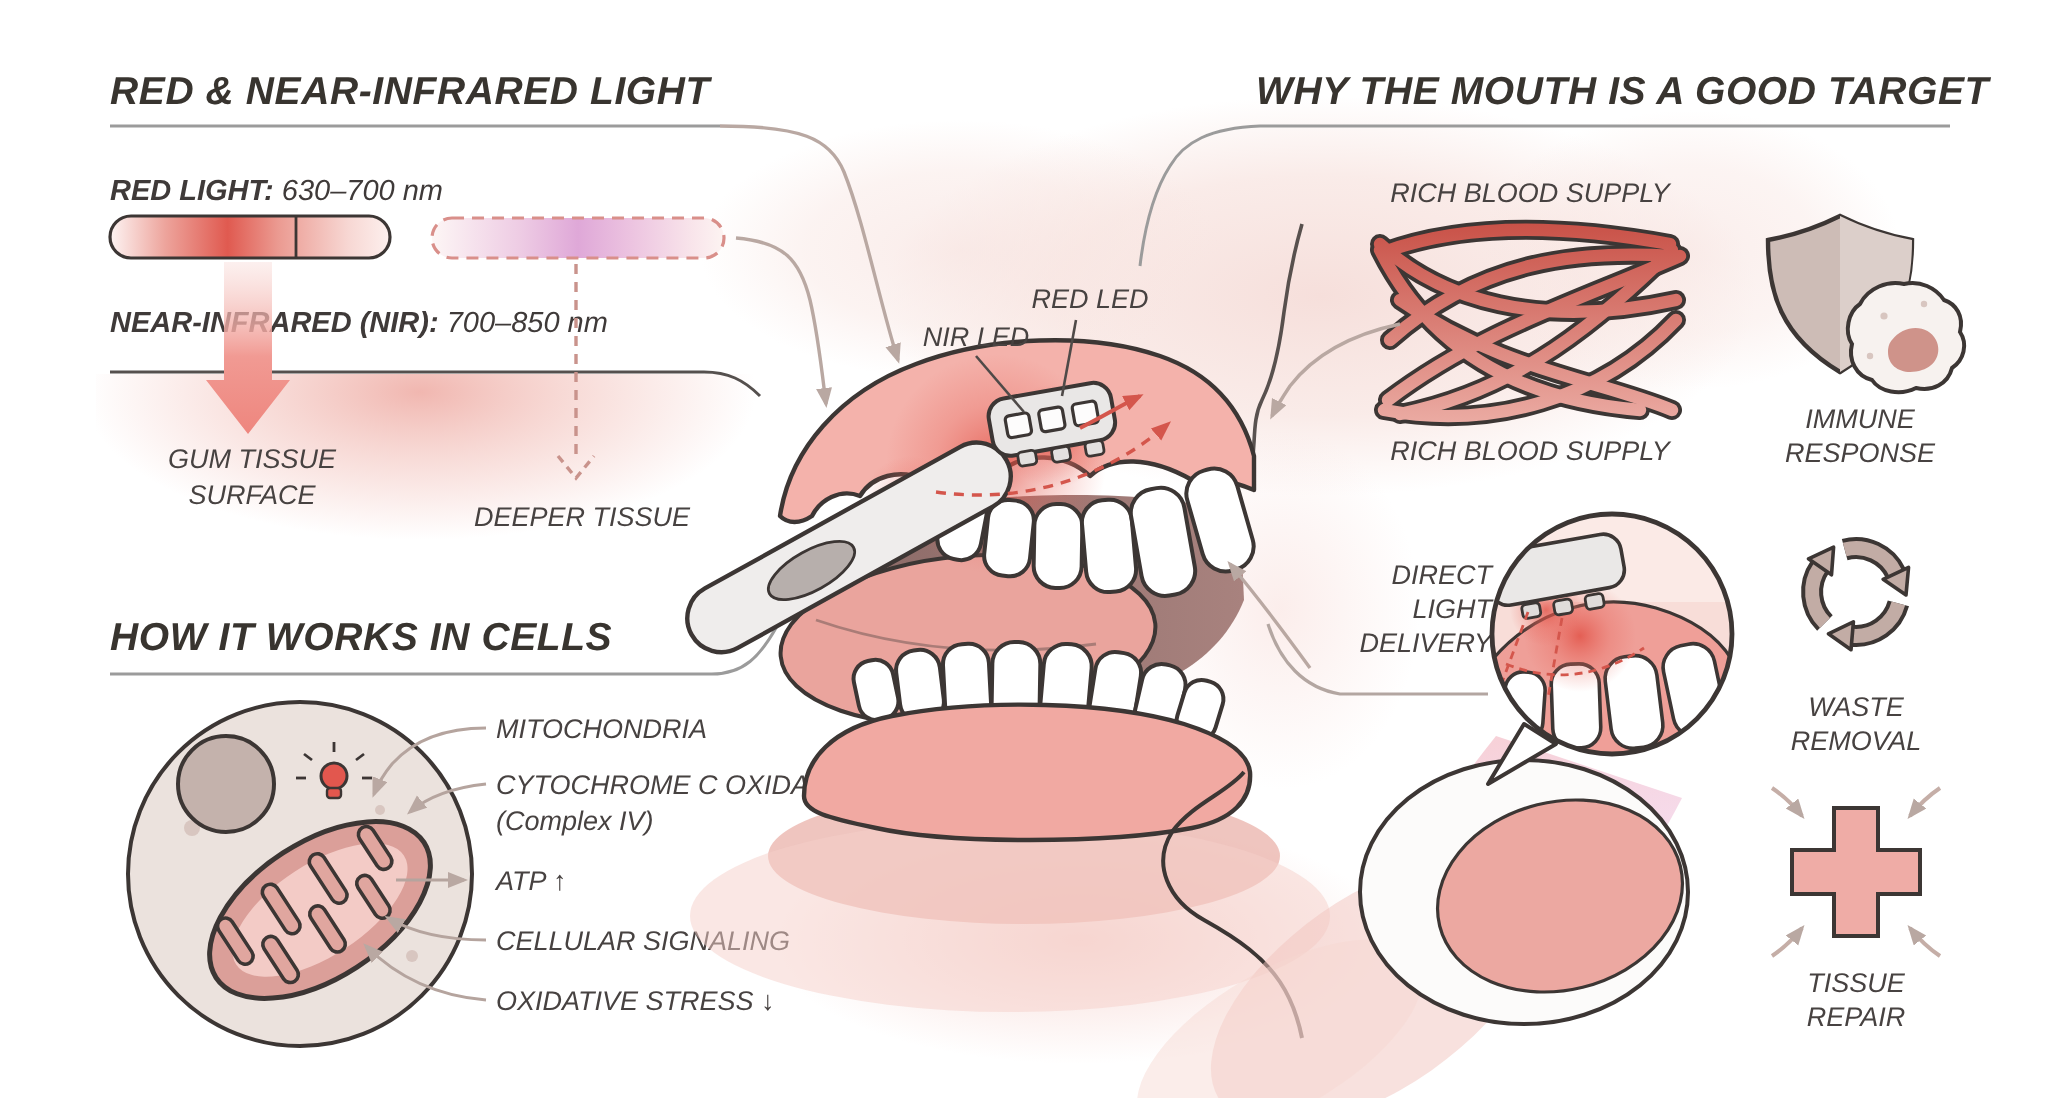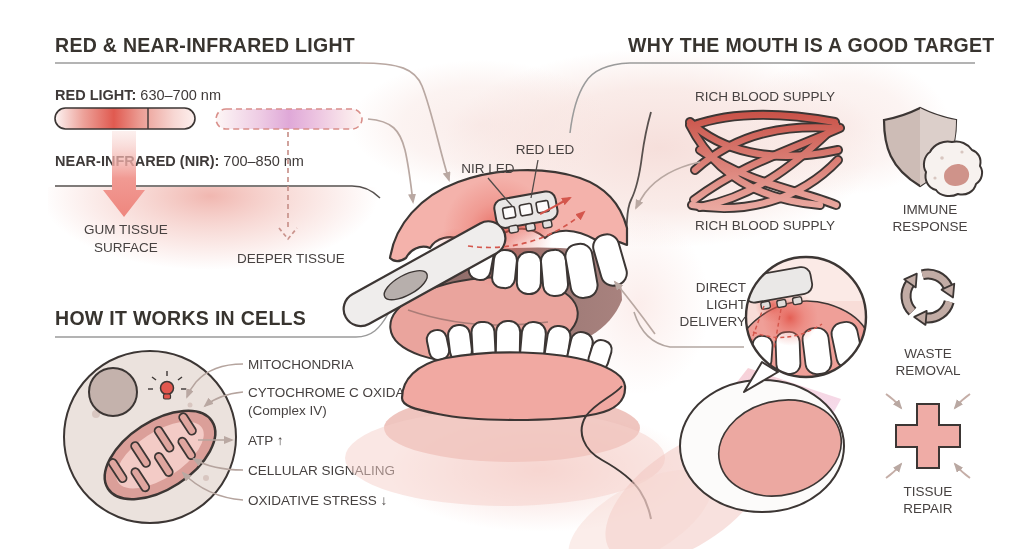--- a/index.html
+++ b/index.html
@@ -1,17 +1,17 @@
 <!DOCTYPE html>
 <html><head>
 <meta charset="utf-8">
 <style>
   html,body{margin:0;padding:0;background:#ffffff;}
   .stage{position:relative;width:1024px;height:549px;background:#ffffff;overflow:hidden;
-         font-family:"Liberation Sans", sans-serif;}
+         font-family:"Liberation Sans", sans-serif;font-style:italic;}
   svg{display:block;}
   text{fill:#413c3b;}
   .h1{font-size:19.5px;font-weight:bold;letter-spacing:.3px;fill:#38342f;}
   .lbl{font-size:14.5px;fill:#3f3a39;}
   .sm{font-size:13.5px;fill:#474241;}
   .smc{font-size:13.5px;fill:#474241;text-anchor:middle;}
   .sme{font-size:13.5px;fill:#474241;text-anchor:end;}
   .bold{font-weight:bold;}
 </style>
 </head>

